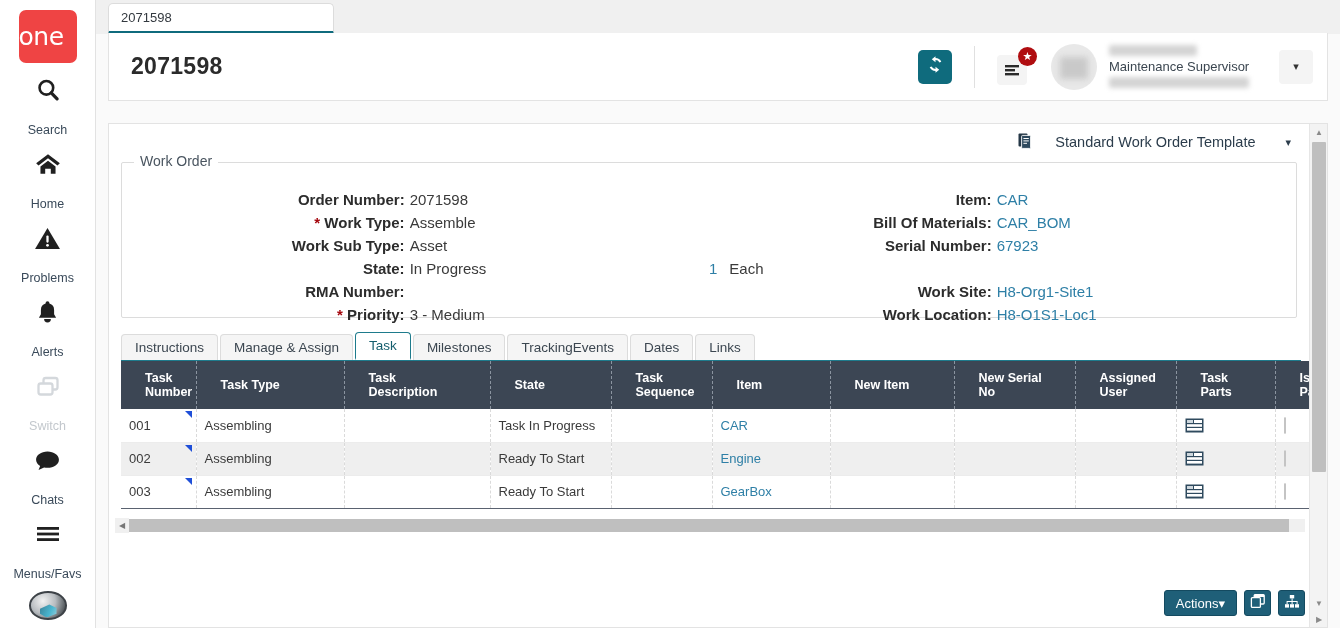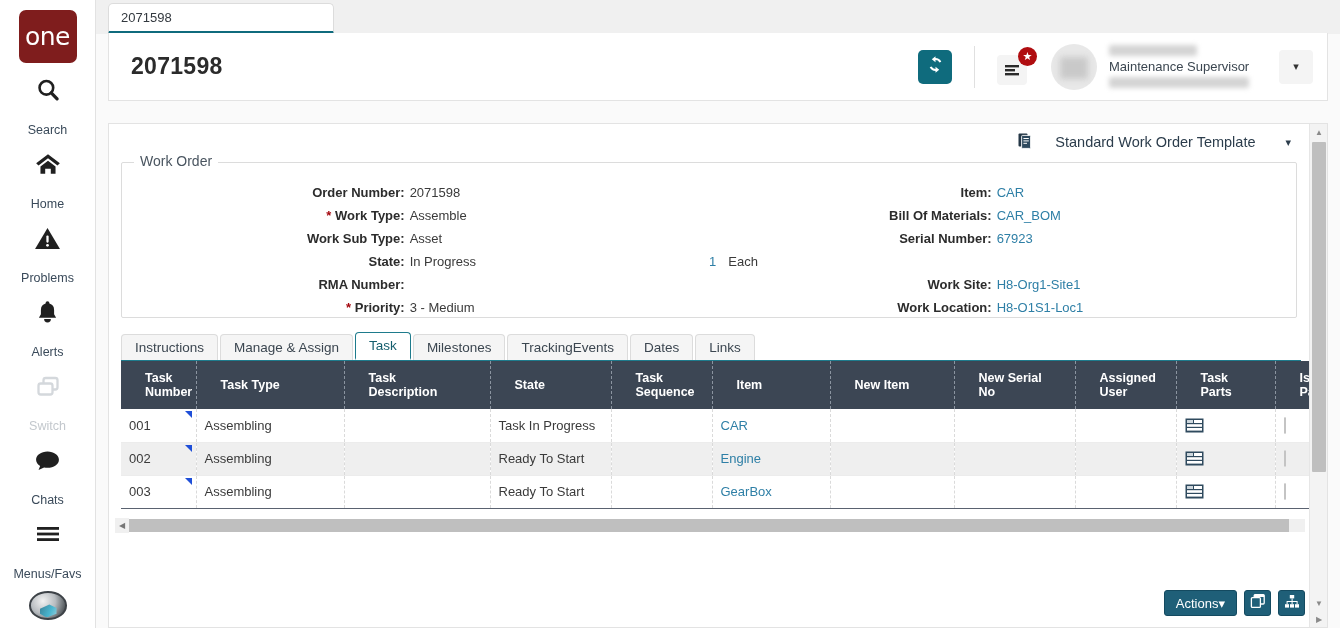--- a/index.html
+++ b/index.html
@@ -11,22 +11,22 @@
   }
   #app { position: relative; width: 1340px; height: 628px; background: #fafafa; }
 
   
   .sidebar {
     position: absolute; left: 0; top: 0; width: 96px; height: 628px;
     background: #ffffff; border-right: 1px solid #e2e2e2;
     display: flex; flex-direction: column; align-items: center;
   }
   .brand {
-    width: 58px; height: 74px; margin-top: 10px; background: #7f1d1d;
-    border-radius: 7px; display: flex; align-items: center; justify-content: center;
+    width: 58px; height: 74px; margin-top: 10px; background: #ef4444;
+    border-radius: 7px; display: flex; align-items: center; 
   }
   .brand-text {
     color: #fff; font-size: 25px; font-weight: 400; letter-spacing: -0.5px;
     font-family: "DejaVu Sans", sans-serif;
   }
   .nav-item {
     width: 96px; margin-top: 12px; display: flex; flex-direction: column;
     align-items: center; justify-content: center; cursor: pointer;
   }
   .nav-icon { height: 30px; display: flex; align-items: center; justify-content: center; }
@@ -109,21 +109,21 @@
   .wo-fieldset {
     margin: 2px 12px 0 12px; border: 1px solid #dcdcdc; border-radius: 2px;
     height: 156px; position: relative;
   }
   .wo-legend {
     position: absolute; top: -10px; left: 12px; background: #fff; padding: 0 6px;
     font-size: 14px; color: #4a5560;
   }
   .fields-grid { display: flex; padding-top: 22px; }
   .fields-col { width: 50%; }
-  .field-row { display: flex; height: 23px; align-items: flex-start; font-size: 13px; }
+  .field-row { display: flex; height: 23px; align-items: flex-end; font-size: 15px; }
   .field-label {
     width: 49%; text-align: right; font-weight: bold; color: #2c2c2c; padding-right: 5px; white-space: nowrap;
   }
   .req { color: #a4060d; font-weight: bold; }
   .field-value { color: #4a4a4a; white-space: nowrap; }
   .field-value.link { color: #2e7fa6; cursor: pointer; }
   .field-value.plain { color: #3a3a3a; }
   .uom { margin-left: 12px; color: #3a3a3a; }
 
   

